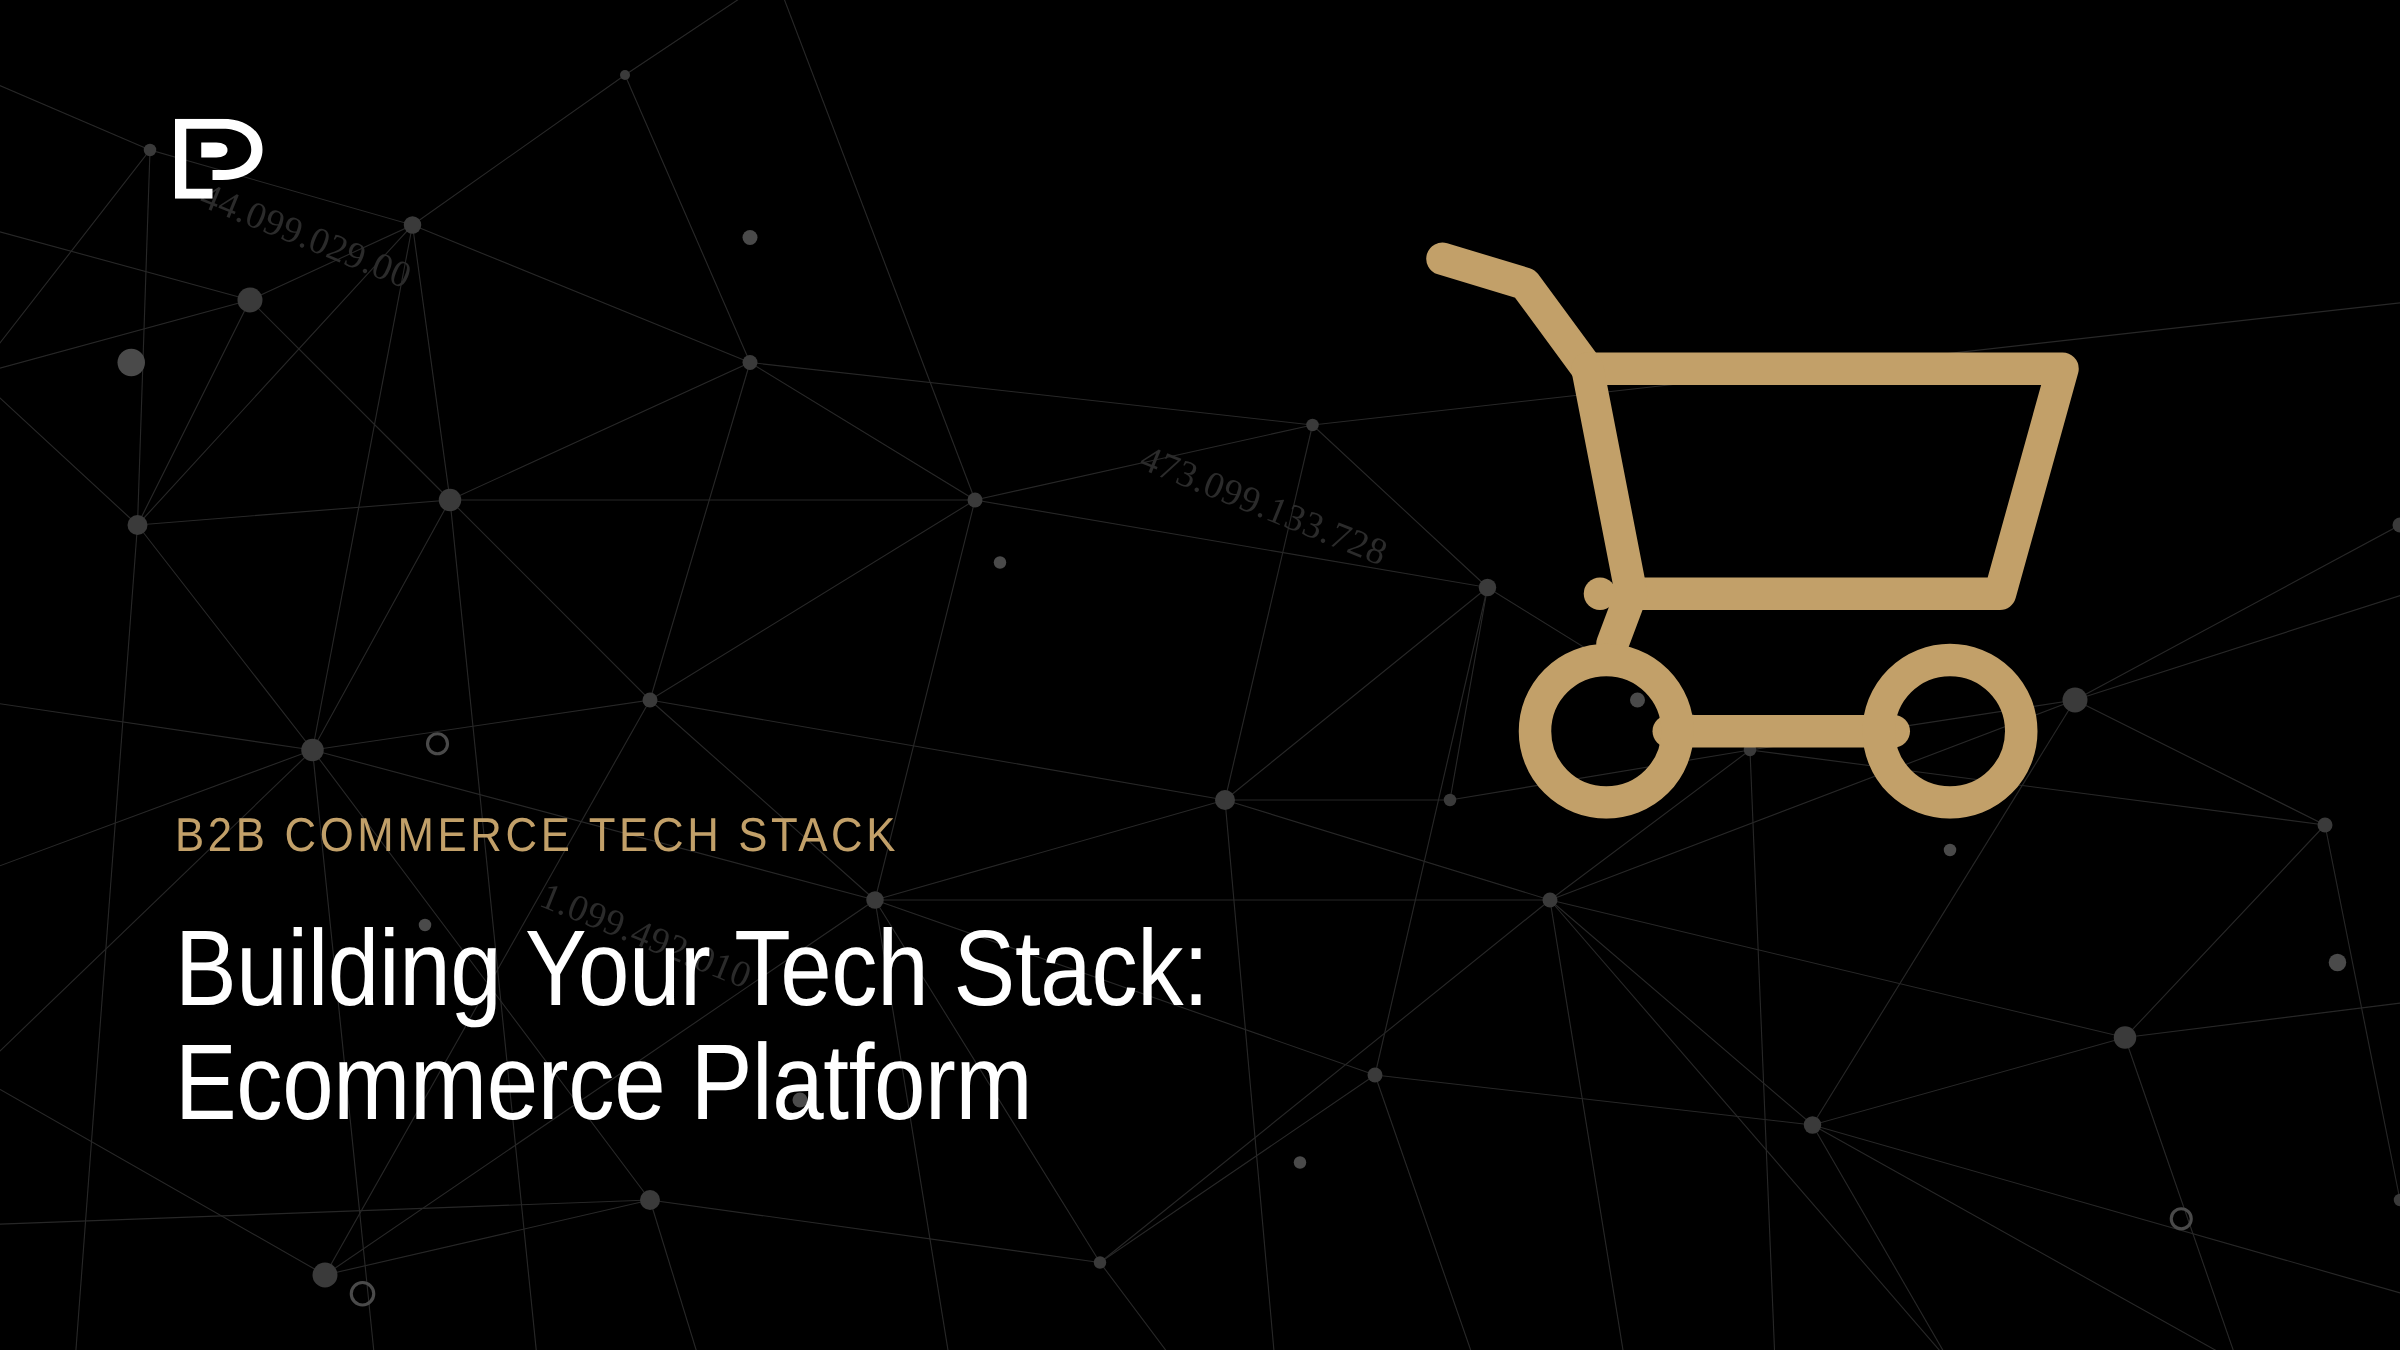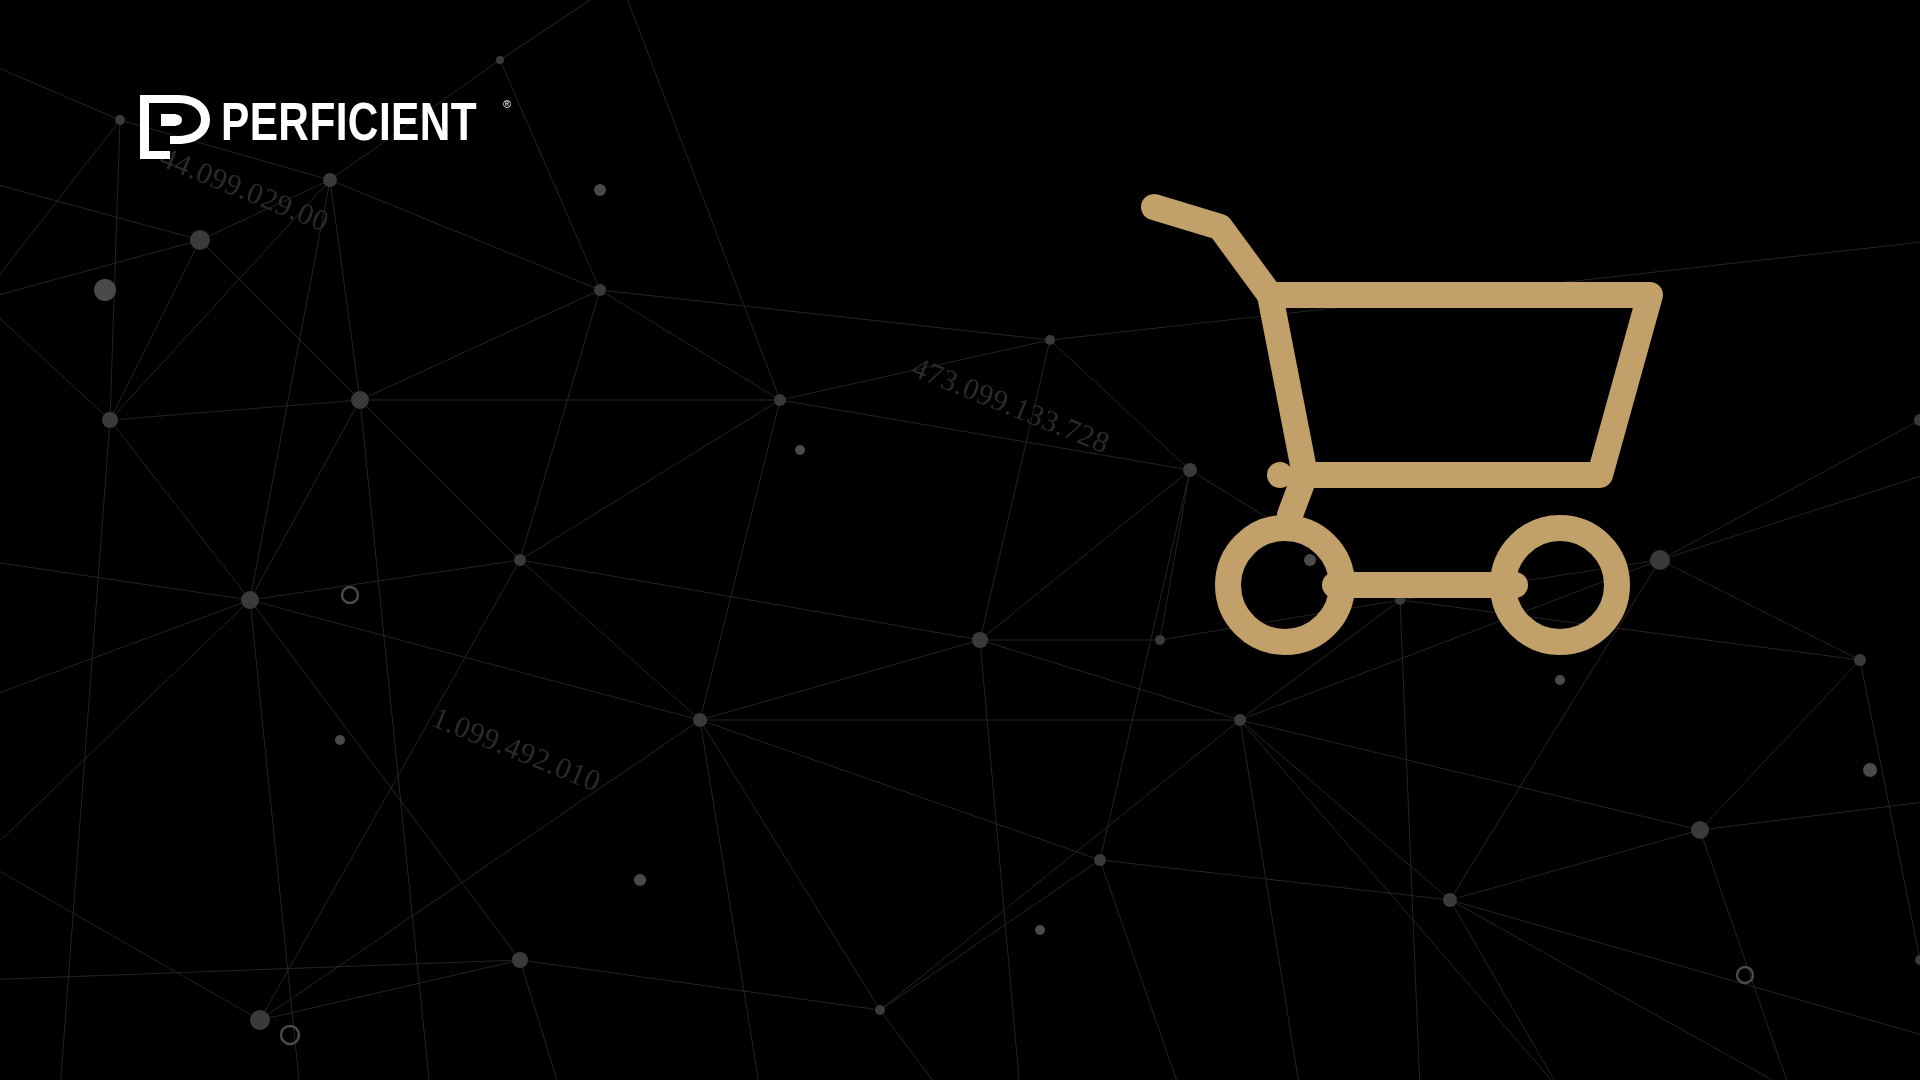--- a/index.html
+++ b/index.html
@@ -261,34 +261,37 @@
   <div class="watermark wm-1">44.099.029.00</div>
   <div class="watermark wm-2">473.099.133.728</div>
   <div class="watermark wm-3">1.099.492.010</div>
 
   <div class="logo">
     <svg class="logo-mark" width="72" height="64" viewBox="0 0 72 64" aria-hidden="true">
       <path fill="#ffffff" d="M0 0 H38 C58 0 70 11 70 24.5 C70 38.5 58 49 38 49 H30 V41 H38
                C52 41 61 34.5 61 24.5 C61 14.5 52 8 38 8 H9 V56 H30 V64 H0 Z"></path>
       <path fill="#ffffff" d="M21 19 H33 C38.5 19 42 21.3 42 25 C42 28.7 38.5 31 33 31 H21 Z"></path>
     </svg>
-    <div class="logo-wordmark">
-      <span class="logo-word">PERFICIENT</span>
-      <span class="logo-reg">®</span>
-    </div>
   </div>
 
   <svg class="cart-icon" width="560" height="480" viewBox="0 0 560 480" aria-hidden="true">
     <g fill="none" stroke="#c2a069" stroke-width="26" stroke-linecap="round" stroke-linejoin="round">
       <path d="M34 32 L100 52 L150 120"></path>
       <path d="M150 120 L530 120 L480 300 L185 300"></path>
       <path d="M150 120 L185 300 L170 340"></path>
       <path d="M160 300 L160 300"></path>
       <path d="M215 410 L395 410"></path>
     </g>
     <g fill="none" stroke="#c2a069" stroke-width="26">
       <circle cx="165" cy="410" r="57"></circle>
       <circle cx="440" cy="410" r="57"></circle>
     </g>
   </svg>
 
+  <div class="text-block">
+    <div class="eyebrow">B2B COMMERCE TECH STACK</div>
+    <h1 class="headline">
+      <span class="headline-line">Building Your Tech Stack:</span>
+      <span class="headline-line">Ecommerce Platform</span>
+    </h1>
+  </div>
 
 </div>
 
 </body></html>

